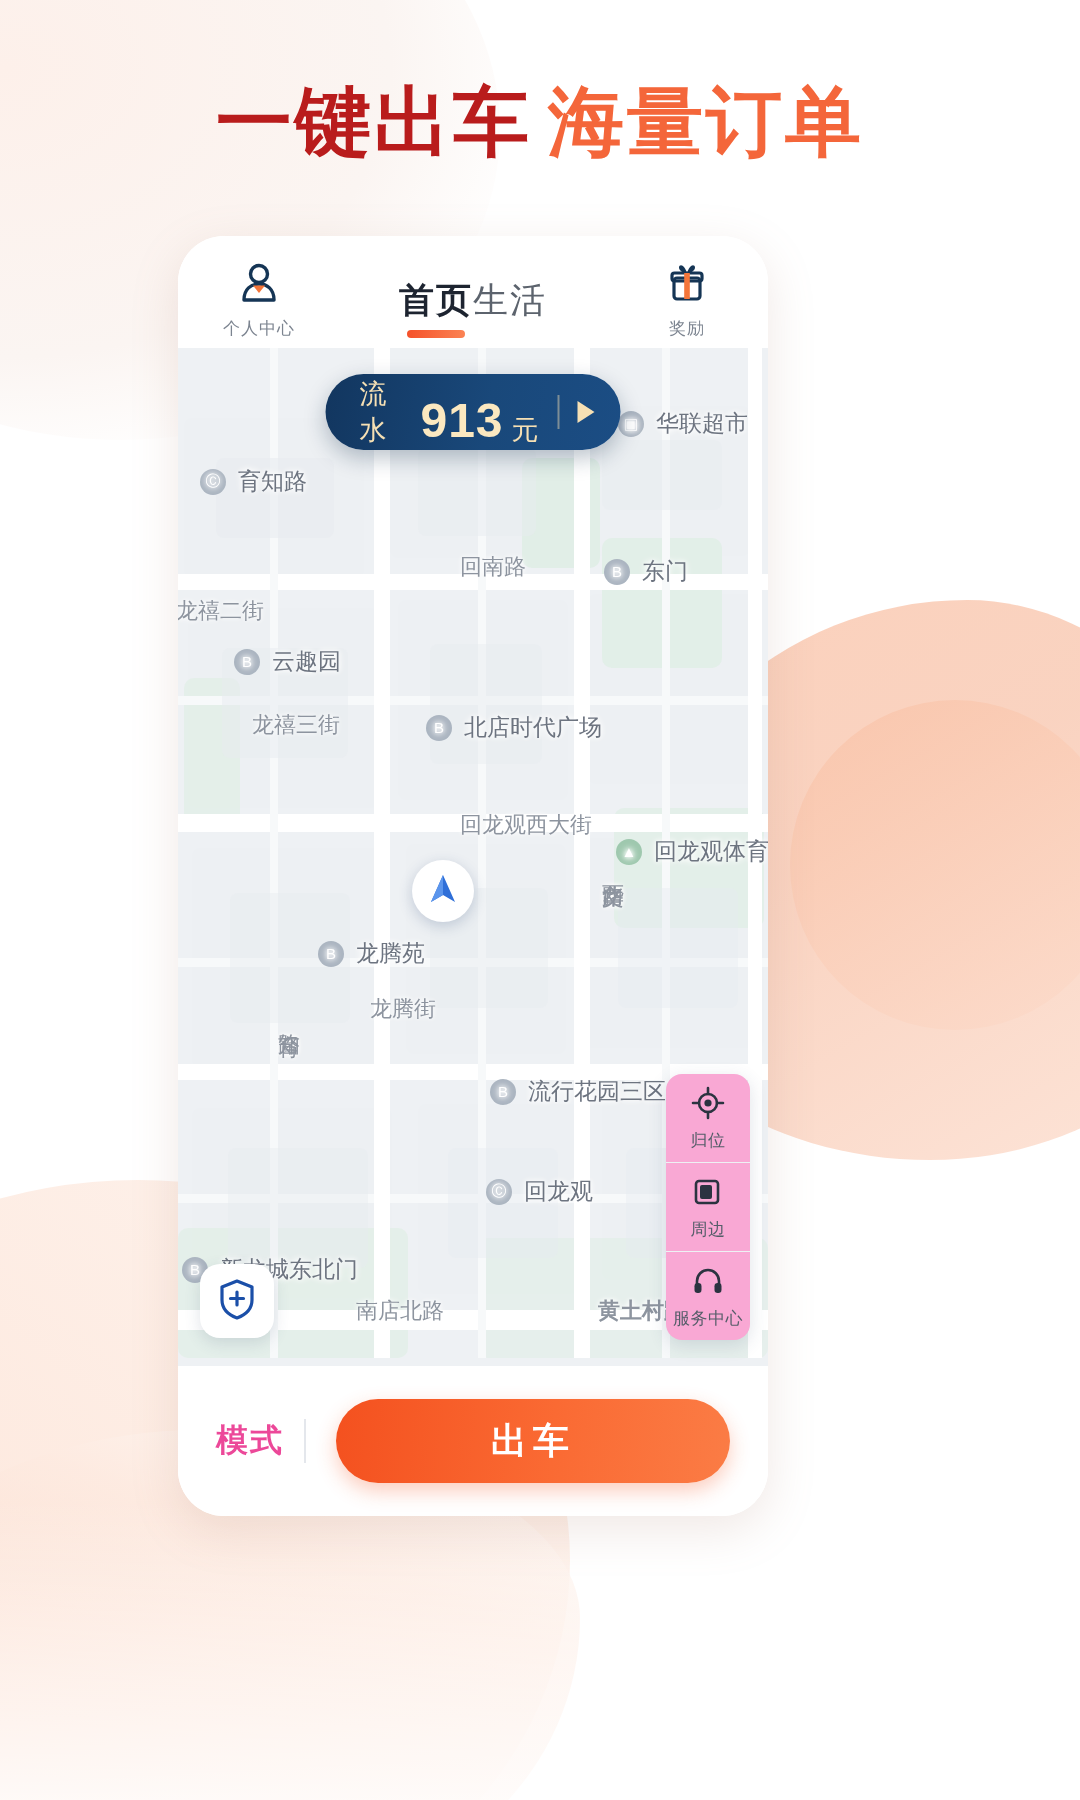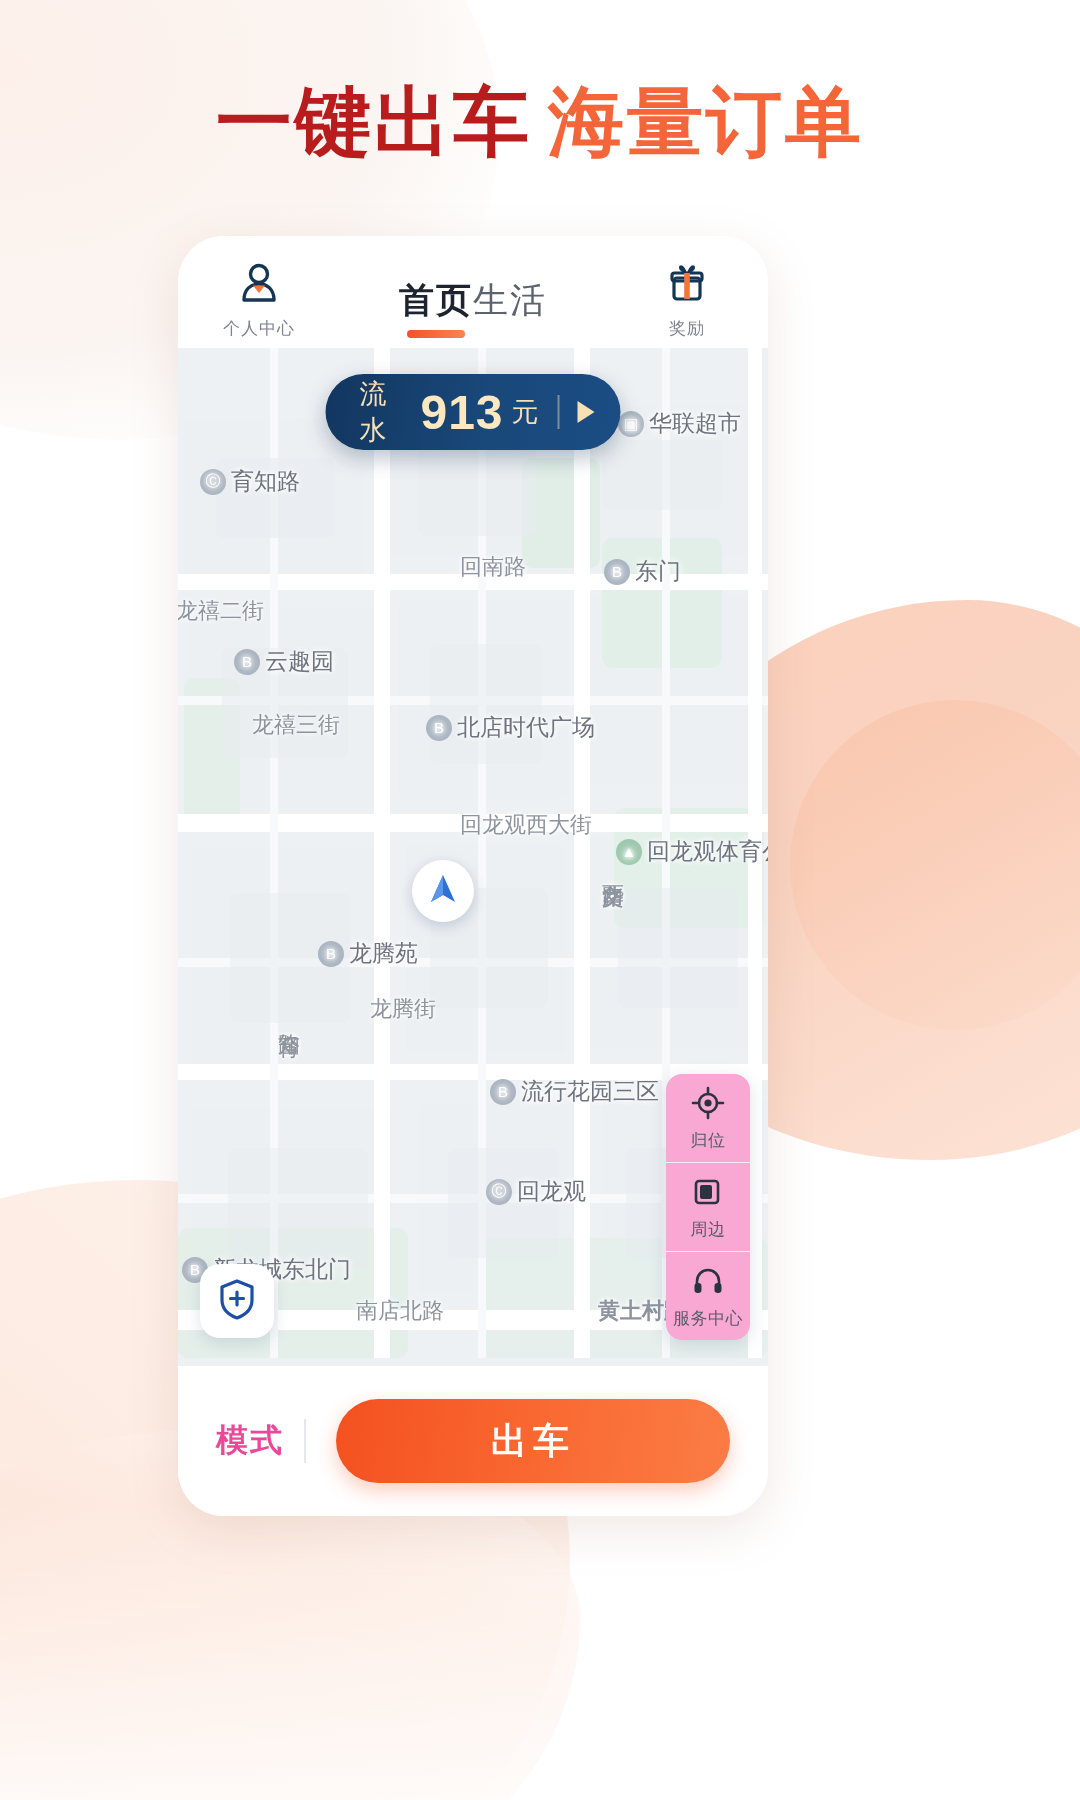--- a/index.html
+++ b/index.html
@@ -103,21 +103,21 @@
     background:#eef1f4;
   }
   .map-base { position:absolute; inset:0; }
   .road { position:absolute; background:#ffffff; }
   .road-soft { position:absolute; background:#f7f9fa; }
   .park { position:absolute; background:#ddeee3; border-radius:10px; }
   .block { position:absolute; background:#e7ebef; border-radius:8px; }
   .block-l { position:absolute; background:#edf0f3; border-radius:8px; }
 
   .poi {
-    position:absolute; display:flex; align-items:center; gap:5px;
+    position:absolute; display:flex; align-items:center; gap:12px;
     font-size:23px; color:#6d7480; white-space:nowrap;
     text-shadow:0 0 4px #fff,0 0 7px #fff,0 0 10px #fff;
   }
   .poi .pin {
     width:26px; height:26px; border-radius:50%;
     background:#aab4c0; color:#fff; font-size:15px;
     display:flex; align-items:center; justify-content:center;
     flex:0 0 26px;
   }
   .poi .pin.green { background:#9ec8ae; }
@@ -129,21 +129,21 @@
 
   
   .flow-banner {
     position:absolute; top:26px; left:50%; transform:translateX(-50%);
     height:76px; padding:0 26px 0 34px;
     background:linear-gradient(100deg,#12365f 0%,#19487a 55%,#1b4d84 100%);
     border-radius:38px; display:flex; align-items:center; gap:18px;
     box-shadow:0 8px 22px rgba(10,40,70,.28);
     z-index:4;
   }
-  .flow-text { color:#f6e0b4; font-size:27px; letter-spacing:1px; display:flex; align-items:center; }
+  .flow-text { color:#f6e0b4; font-size:27px; letter-spacing:1px; display:flex; align-items:flex-end; }
   .flow-text b { font-size:48px; font-weight:bold; margin:0 8px; color:#fbe8c0; }
   .flow-div { width:2px; height:34px; background:rgba(246,224,180,.45); }
   .flow-arrow {
     width:0;height:0;border-left:17px solid #f6e0b4;
     border-top:11px solid transparent;border-bottom:11px solid transparent;
   }
 
   
   .car-marker {
     position:absolute; left:234px; top:512px; width:62px; height:62px;

